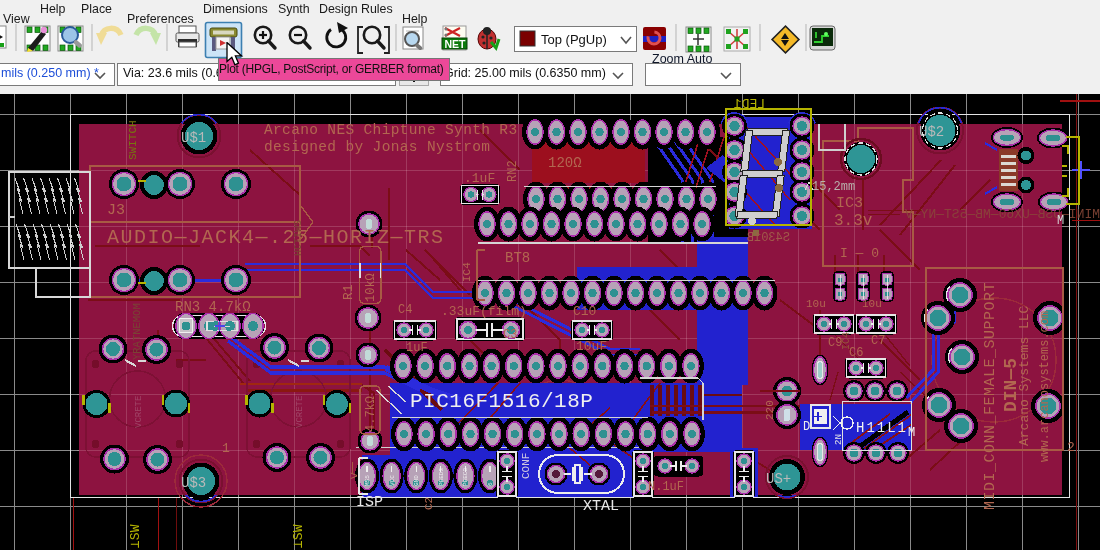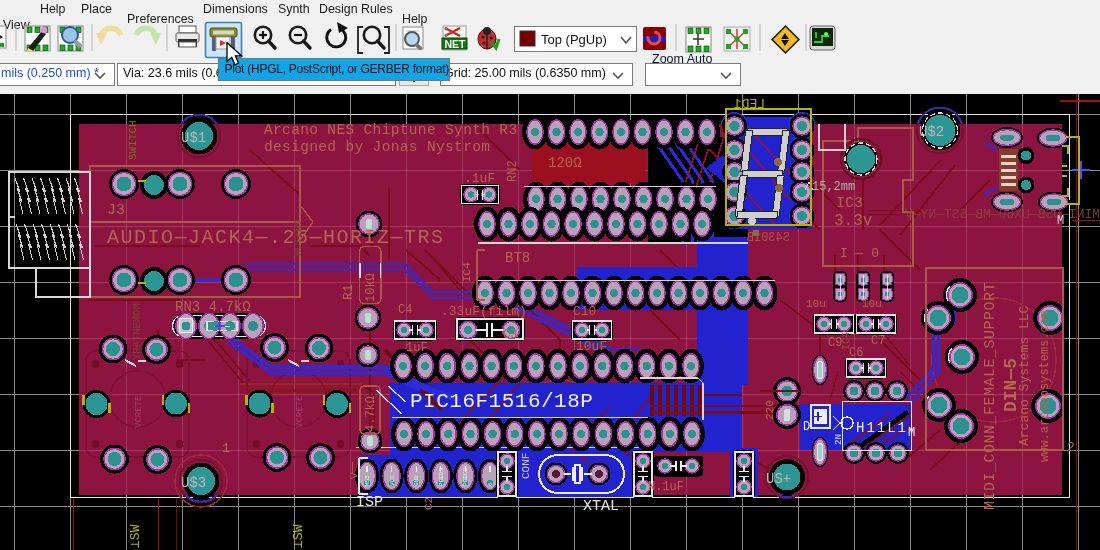--- a/index.html
+++ b/index.html
@@ -1,17 +1,17 @@
 <!DOCTYPE html>
 <html><head><meta charset="utf-8"><style>
 *{margin:0;padding:0}
 body{width:1100px;height:550px;overflow:hidden;position:relative;background:#000;font-family:"Liberation Sans",sans-serif}
 #chrome{position:absolute;left:0;top:0;width:1100px;height:94px;background:#f0f0f0}
 #menubar{position:absolute;left:0;top:0;width:1100px;height:18px;font-size:12.4px;color:#1a1a1a}
-#tooltip{position:absolute;left:218px;top:58px;width:230px;height:21px;background:#0ea5e9;border:1px solid #767676;z-index:30;font-size:12px;color:#111;line-height:21px;text-align:right;white-space:nowrap;overflow:visible;letter-spacing:-0.25px}
+#tooltip{position:absolute;left:218px;top:58px;width:230px;height:21px;background:#ec4899;border:1px solid #767676;z-index:30;font-size:12px;color:#111;line-height:21px;text-align:left;white-space:nowrap;overflow:visible;letter-spacing:-0.25px}
 </style></head>
 <body>
 <svg style="position:absolute;left:0;top:0;z-index:1" width="1100" height="550" shape-rendering="crispEdges">
     <rect x="0" y="94" width="1100" height="456" fill="#000"></rect>
 <line x1="14.5" y1="94" x2="14.5" y2="550" stroke="#8a8a8a" stroke-width="1"></line>
 <line x1="70.5" y1="94" x2="70.5" y2="550" stroke="#8a8a8a" stroke-width="1"></line>
 <line x1="126.5" y1="94" x2="126.5" y2="550" stroke="#8a8a8a" stroke-width="1"></line>
 <line x1="182.5" y1="94" x2="182.5" y2="550" stroke="#8a8a8a" stroke-width="1"></line>
 <line x1="238.5" y1="94" x2="238.5" y2="550" stroke="#8a8a8a" stroke-width="1"></line>
 <line x1="294.5" y1="94" x2="294.5" y2="550" stroke="#8a8a8a" stroke-width="1"></line>
@@ -893,21 +893,21 @@
 <path d="M57.5,178 l5,14 l-3,-4 l5,14 l-3,-4 l4,16" fill="none" stroke="#cfcfcf" stroke-width="1.1"></path>
 <path d="M58.5,224 l5,14 l-3,-4 l5,14 l-3,-4 l4,16" fill="none" stroke="#cfcfcf" stroke-width="1.1"></path>
 <path d="M66.0,178 l5,14 l-3,-4 l5,14 l-3,-4 l4,16" fill="none" stroke="#cfcfcf" stroke-width="1.1"></path>
 <path d="M67.0,224 l5,14 l-3,-4 l5,14 l-3,-4 l4,16" fill="none" stroke="#cfcfcf" stroke-width="1.1"></path>
 <path d="M74.5,178 l5,14 l-3,-4 l5,14 l-3,-4 l4,16" fill="none" stroke="#cfcfcf" stroke-width="1.1"></path>
 <path d="M75.5,224 l5,14 l-3,-4 l5,14 l-3,-4 l4,16" fill="none" stroke="#cfcfcf" stroke-width="1.1"></path>
 <line x1="9" y1="217" x2="15" y2="217" stroke="#cfcfcf" stroke-width="1.2"></line>
   </svg>
 <div id="chrome" style="z-index:10">
   <div id="menubar">
-      <span style="position:absolute;left:3px;top:18px">View</span>
+      <span style="position:absolute;left:3px;top:12px">View</span>
       <span style="position:absolute;left:40px;top:2px">Help</span>
       <span style="position:absolute;left:81px;top:2px">Place</span>
       <span style="position:absolute;left:127px;top:12px">Preferences</span>
       <span style="position:absolute;left:203px;top:2px">Dimensions</span>
       <span style="position:absolute;left:278px;top:2px">Synth</span>
       <span style="position:absolute;left:319px;top:2px">Design Rules</span>
       <span style="position:absolute;left:402px;top:12px">Help</span>
     </div>
   <svg style="position:absolute;left:0;top:0" width="1100" height="60">
       <rect x="-14" y="26" width="20" height="22" fill="#fff" stroke="#888"></rect>

